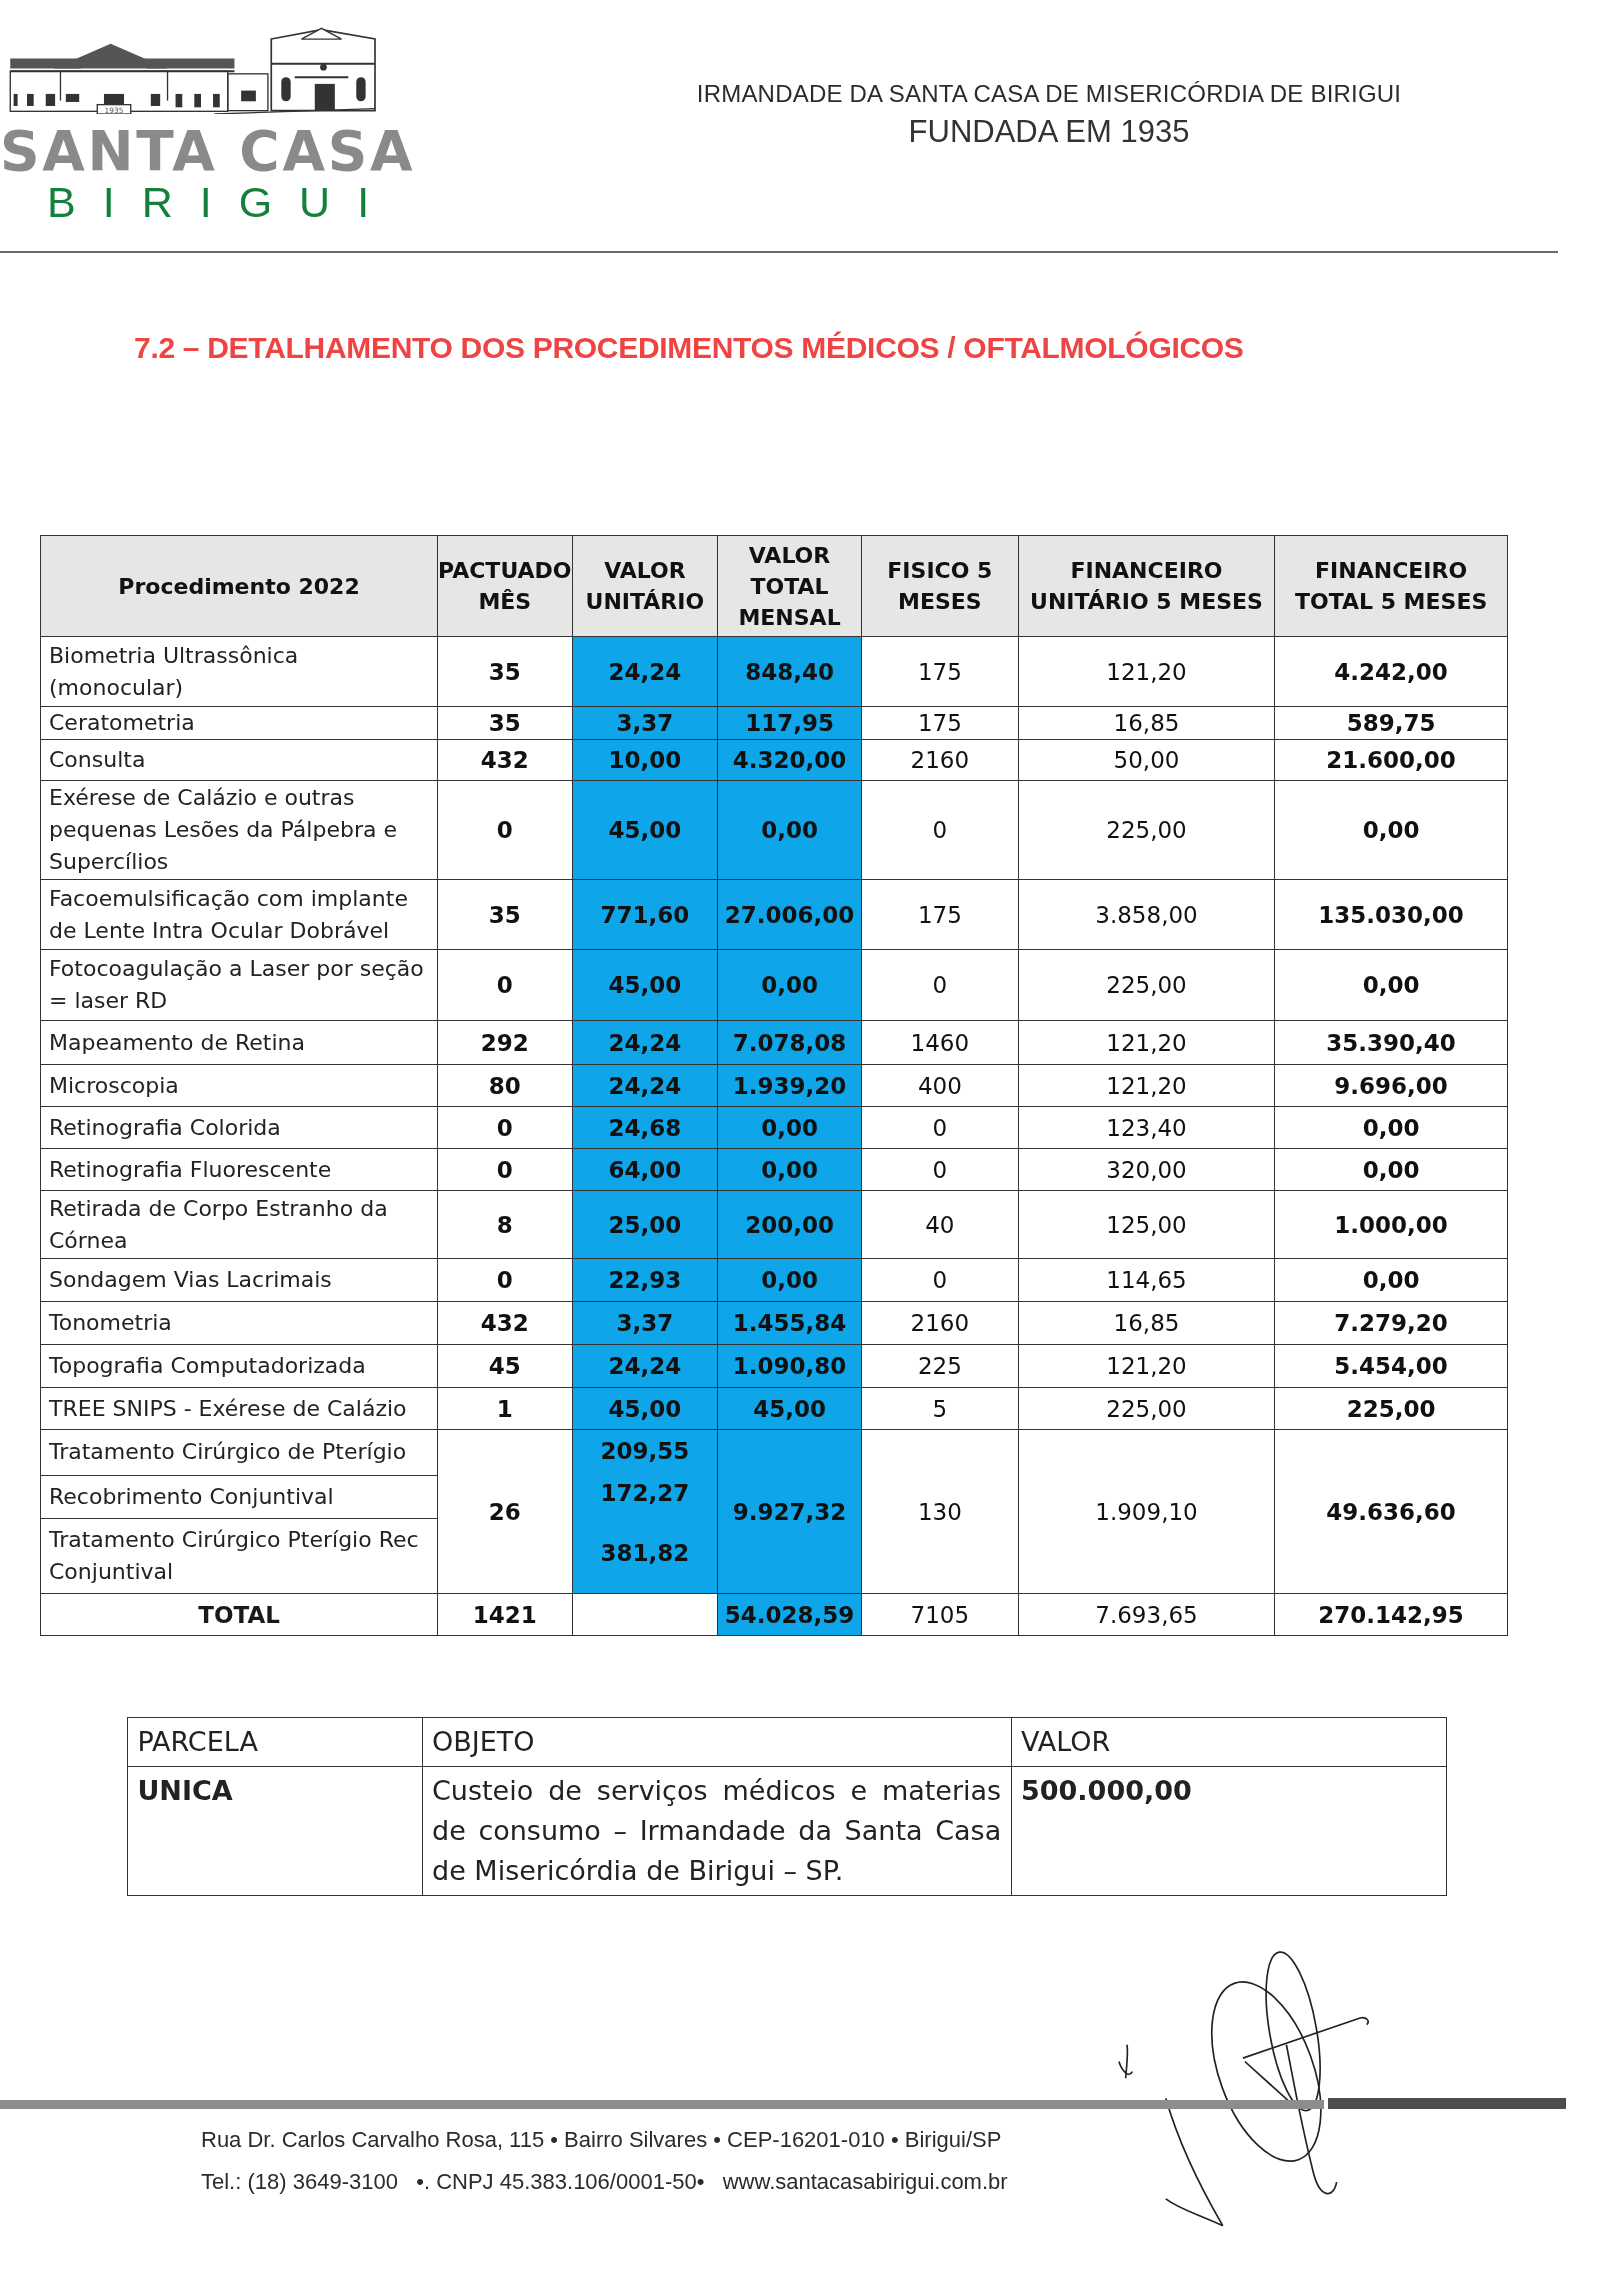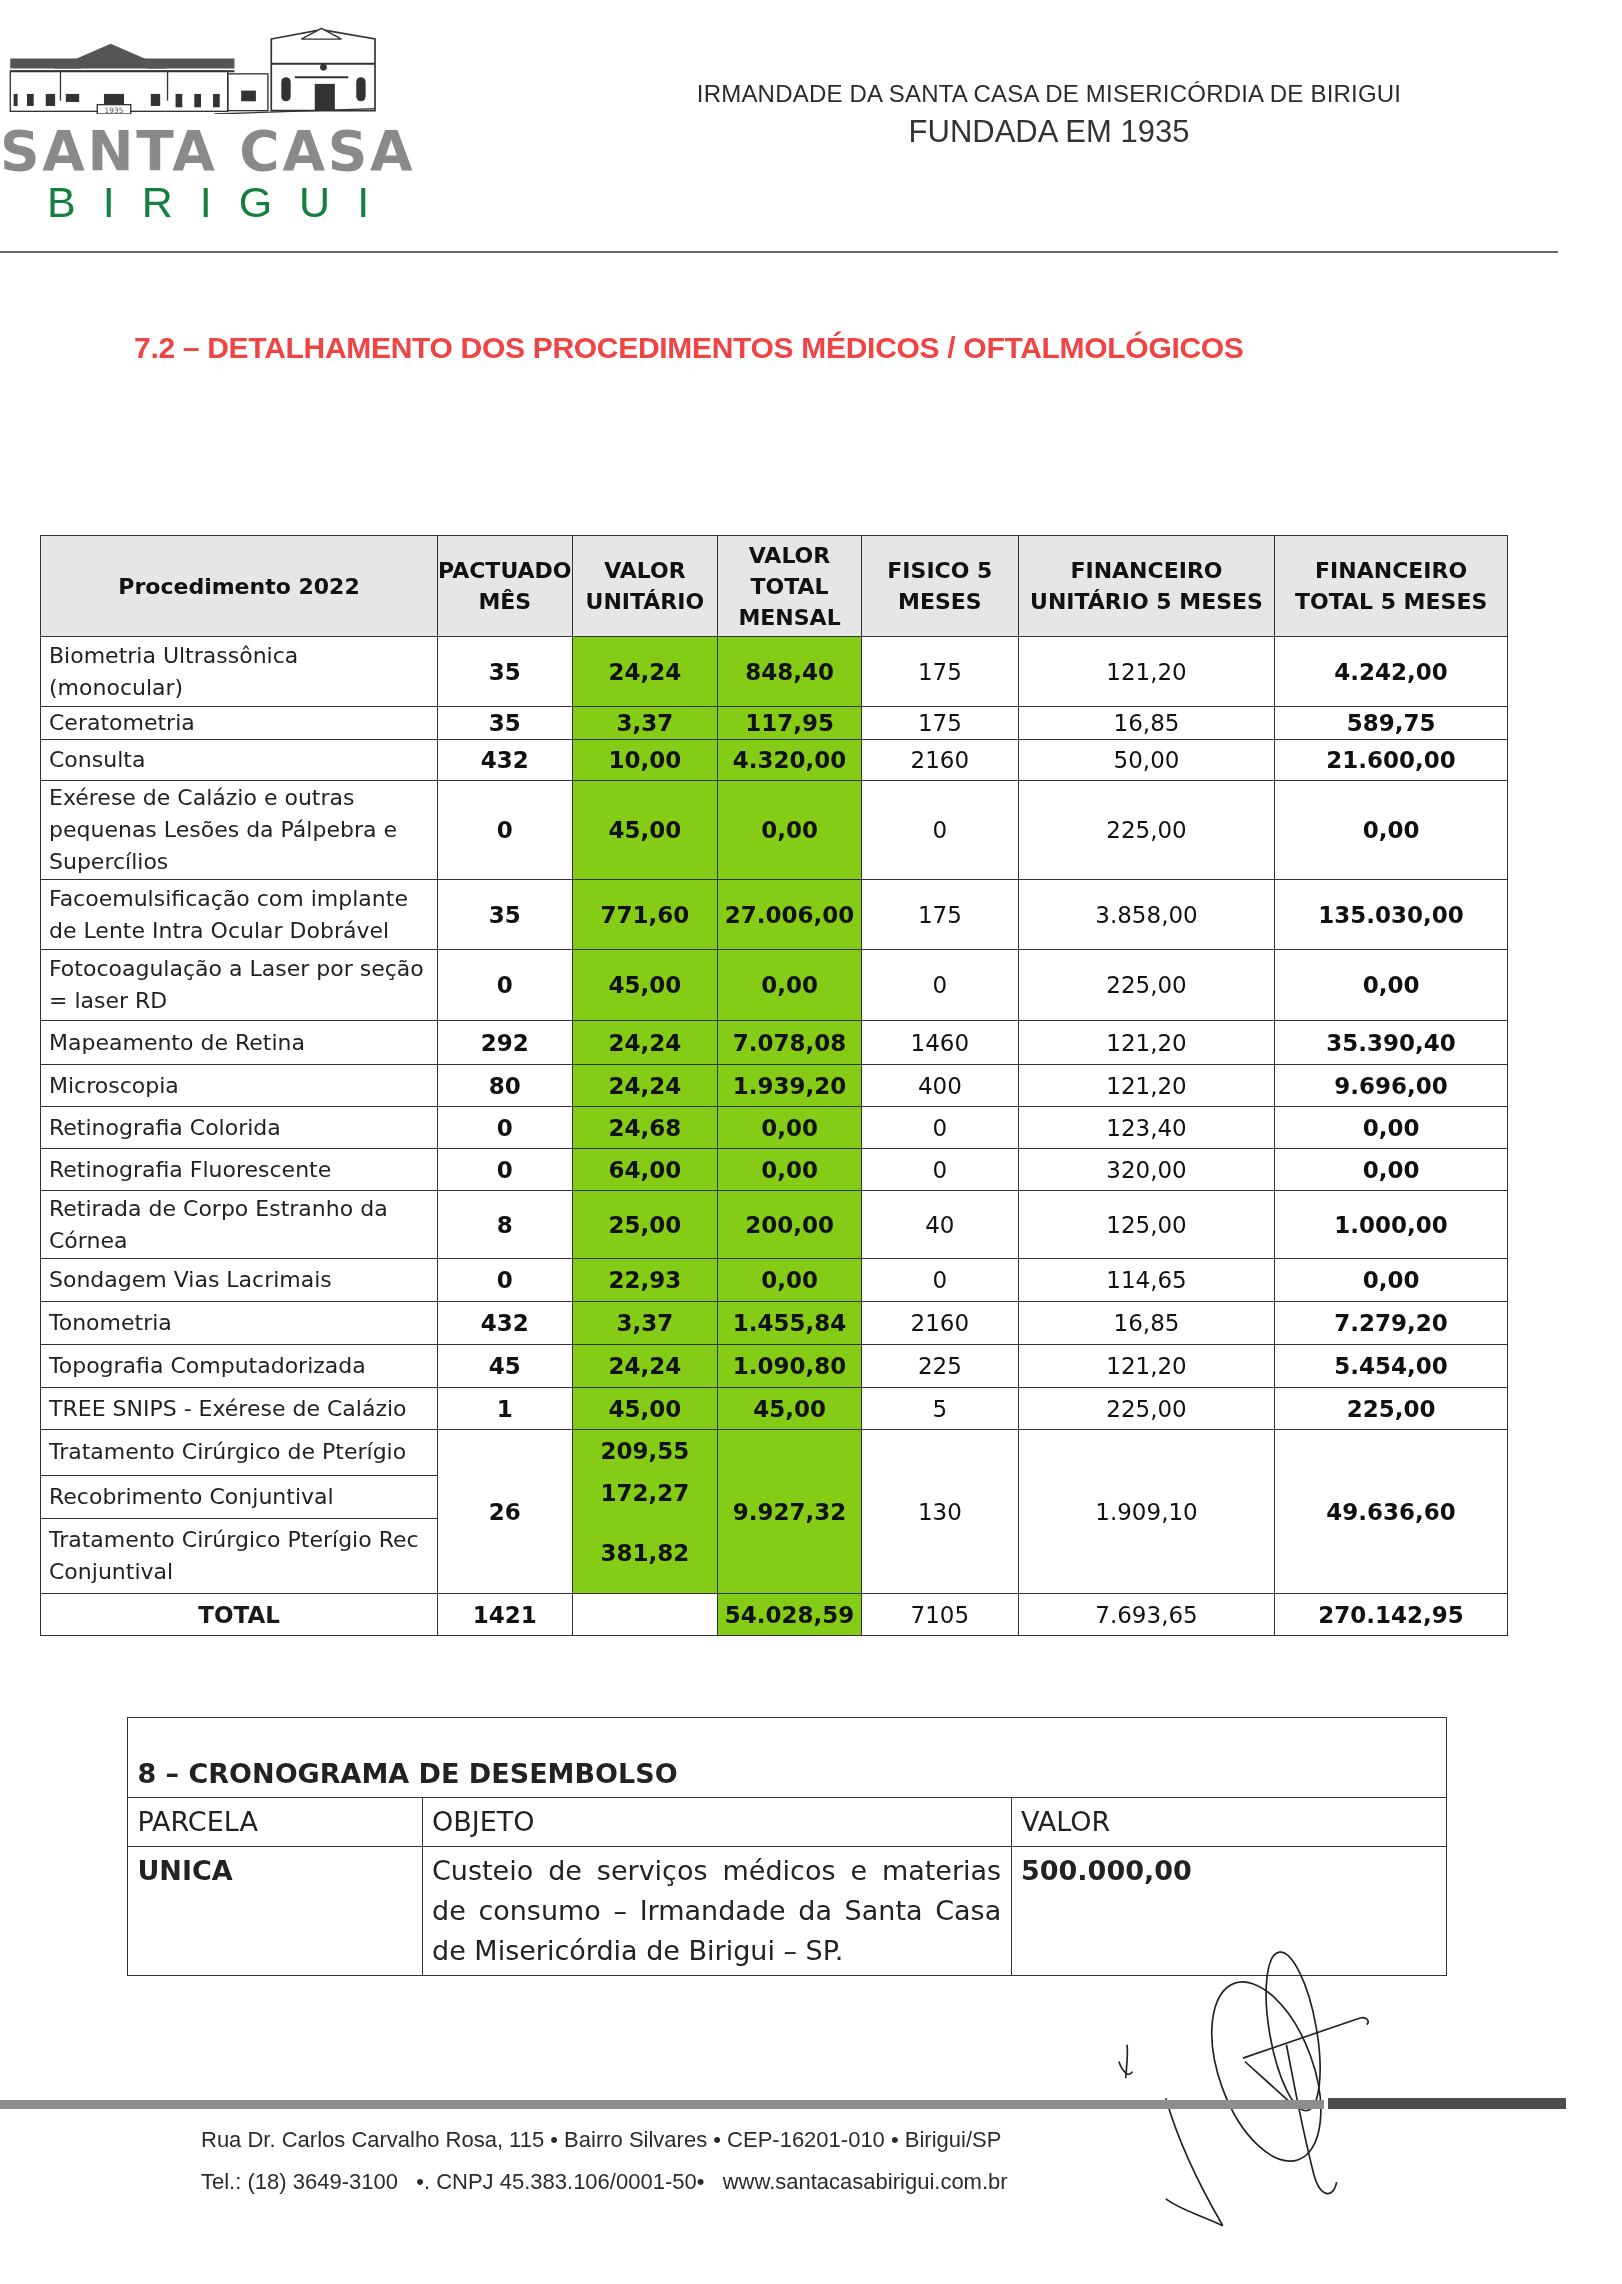--- a/index.html
+++ b/index.html
@@ -14,21 +14,21 @@
   .header-rule{left:0;top:251px;width:1558px;height:2px;background:#6a6a6a;}
   .section-title{left:134px;top:331px;font-size:30px;font-weight:bold;color:#ef4444;font-family:"Liberation Sans",sans-serif;letter-spacing:-0.3px;}
   
   .tbl{position:absolute;border-collapse:collapse;font-family:"DejaVu Sans",sans-serif;}
   .tbl td{border:1.7px solid #333;padding:0;vertical-align:middle;}
   #main-table{left:40px;top:535px;width:1468px;}
   #main-table th{border:1.7px solid #333;background:#e6e6e6;font-size:22px;font-weight:bold;text-align:center;line-height:31px;padding:0;color:#111;}
   #main-table td.proc{font-size:22px;padding-left:8px;line-height:32px;color:#222;text-align:left;}
   #main-table td.num{text-align:center;font-size:23px;color:#111;}
   #main-table td.b{font-weight:bold;}
-  #main-table td.shade{background:#84cc16;}
+  #main-table td.shade{background:#0ea5e9;}
   #main-table td.total-label{text-align:center;font-weight:bold;font-size:23px;}
   .vu-multi div{line-height:42px;}
   
   #crono{left:127px;top:1717px;width:1320px;}
   #crono td{font-size:27px;padding:4px 9.4px;vertical-align:top;line-height:40px;color:#222;}
   #crono .crono-title{font-weight:bold;font-size:27px;height:72px;vertical-align:bottom;padding-bottom:2.7px;}
   #crono .b{font-weight:bold;}
   #crono .objeto{text-align:justify;}
   
   .footer-rule-a{left:0;top:2100px;width:1324px;height:9.4px;background:#8d8d8d;}
@@ -276,23 +276,20 @@
   </tbody>
 </table>
 
 <table id="crono" class="tbl">
   <colgroup>
       <col style="width:295px">
       <col style="width:590px">
       <col style="width:436px">
     </colgroup>
   <tbody>
-      <tr>
-    <td colspan="3" class="crono-title">8 – CRONOGRAMA DE DESEMBOLSO</td>
-  </tr>
   <tr style="height:47px">
     <td>PARCELA</td>
     <td>OBJETO</td>
     <td>VALOR</td>
   </tr>
   <tr style="height:121px">
     <td class="b">UNICA</td>
     <td class="objeto">Custeio de serviços médicos e materias de consumo – Irmandade da Santa Casa de Misericórdia de Birigui – SP.</td>
     <td class="b">500.000,00</td>
   </tr>

